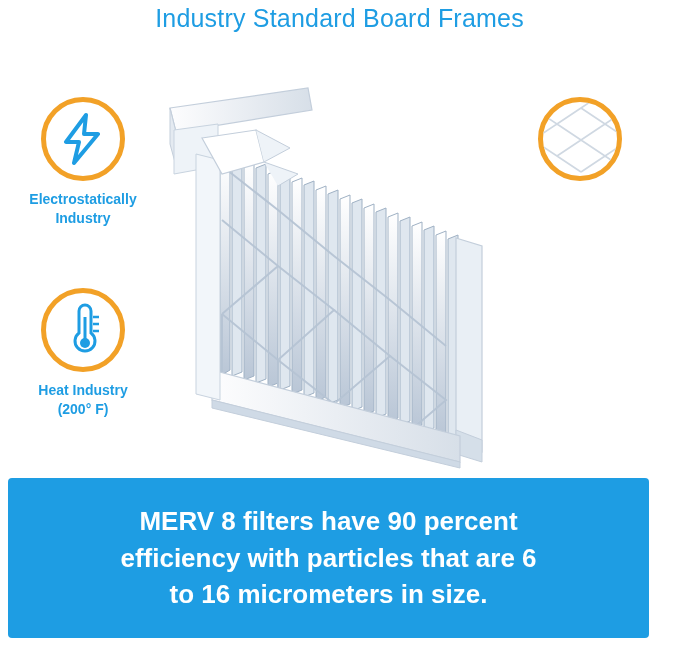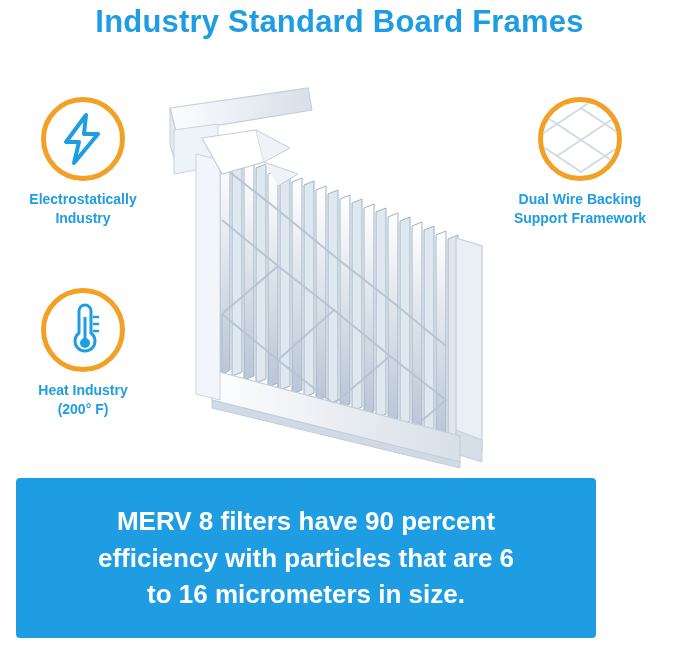--- a/index.html
+++ b/index.html
@@ -22,22 +22,22 @@
     background: #ffffff;
   }
 
   
   .title {
     position: absolute;
     top: 4px;
     left: 0;
     width: 679px;
     text-align: center;
-    font-size: 31px;
-    font-weight: bold;
+    font-size: 25px;
+    font-weight: normal;
     color: #1e9de3;
     letter-spacing: 0.2px;
     white-space: nowrap;
   }
 
   
   .feature {
     position: absolute;
     width: 150px;
     text-align: center;
@@ -96,28 +96,27 @@
     top: 70px;
     width: 350px;
     height: 400px;
   }
 
   
   .banner {
     position: absolute;
     left: 8px;
     top: 478px;
-    width: 580px;
+    width: 641px;
     height: 160px;
     background: #1e9de3;
     border-radius: 4px;
     display: flex;
     align-items: center;
     justify-content: center;
-    margin-left: 8px;
   }
   .banner-text {
     color: #ffffff;
     font-size: 26px;
     font-weight: bold;
     text-align: center;
     line-height: 1.42;
     padding: 0 26px;
   }
 </style>
@@ -226,24 +225,20 @@
     <div class="circle">
       <svg class="mesh-svg" width="74" height="74" viewBox="0 0 74 74">
         <g stroke="#cfd8e2" stroke-width="1.6" fill="none">
           <path d="M-10,6 L14,22 L-10,38 M14,22 L38,6 M14,22 L38,38 M38,6 L62,22 M38,38 L62,22 M62,22 L86,6 M62,22 L86,38
                    M-10,38 L14,54 M14,54 L38,38 M14,54 L38,70 M38,70 L62,54 M62,54 L38,38 M62,54 L86,38 M62,54 L86,70
                    M-10,-10 L14,6 M14,6 L38,-10 M38,6 L62,-10 M62,6 L86,-10"></path>
           <path d="M0,0 L74,0 M0,74 L74,74" opacity="0"></path>
         </g>
       </svg>
     </div>
-    <div class="feature-label">
-      <div>Dual Wire Backing</div>
-      <div>Support Framework</div>
-    </div>
   </div>
 
 
   <div class="banner">
     <div class="banner-text">
       <div>MERV 8 filters have 90 percent</div>
       <div>efficiency with particles that are 6</div>
       <div>to 16 micrometers in size.</div>
     </div>
   </div>

